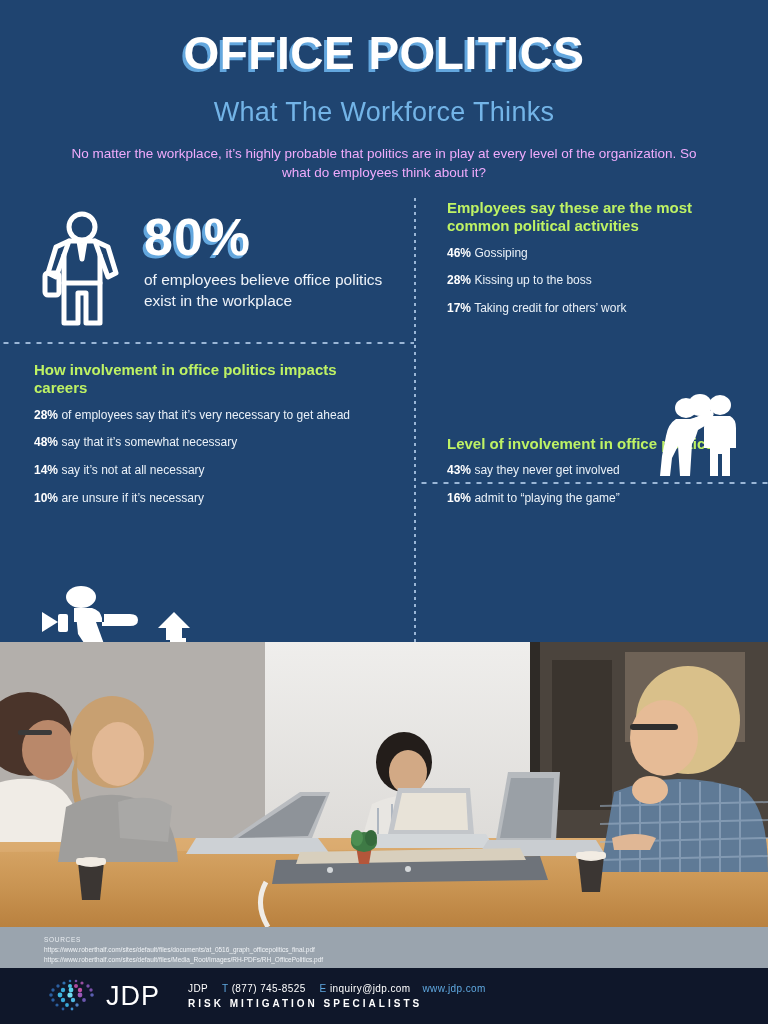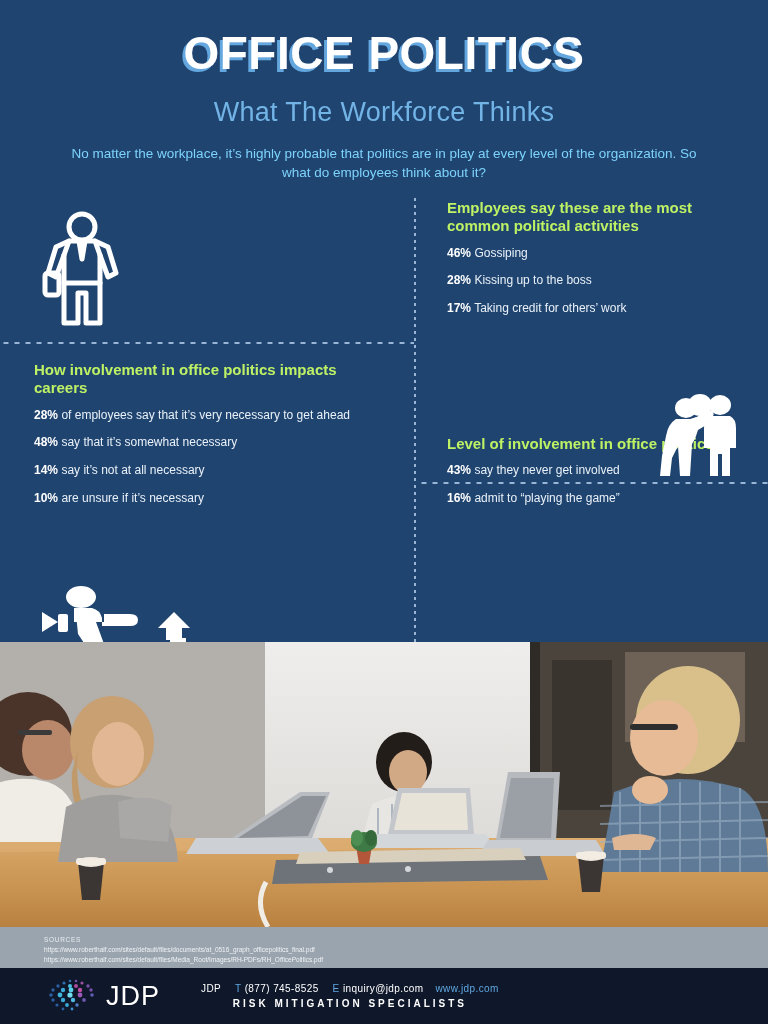--- a/index.html
+++ b/index.html
@@ -17,21 +17,21 @@
     font-size:46px; font-weight:bold; letter-spacing:0.5px;
     color:#ffffff; line-height:1.02;
     text-shadow:-3px 3px 0px #63a7de;
   }
   .subtitle {
     font-size:27px; color:#73b4e7; font-weight:normal;
     margin-top:20px; letter-spacing:0.3px;
   }
   .intro {
     margin:16px auto 0; width:640px;
-    font-size:13.5px; line-height:1.45; color:#7dd3fc; text-align:center;
+    font-size:13.5px; line-height:1.45; color:#f0abfc; text-align:center;
   }
 
   
   .body-area { position:relative; height:485px; margin-top:14px; }
   .col-left  { position:absolute; left:0;   top:0; width:415px; height:485px; }
   .col-right { position:absolute; left:415px; top:0; width:353px; height:485px; }
 
   .vdivider {
     position:absolute; left:414px; top:0; width:2px; height:485px;
     background-image:linear-gradient(to bottom,#9ab6d6 50%, rgba(0,0,0,0) 0%);
@@ -88,21 +88,21 @@
 
   
   .footer {
     position:absolute; left:0; top:968px; width:768px; height:56px;
     background:#0f172a; display:flex; align-items:center; padding-left:44px;
   }
   .logo-dots { width:56px; height:40px; flex:0 0 56px; }
   .logo-word {
     font-size:27px; color:#ffffff; letter-spacing:1px; margin-left:6px; font-weight:normal;
   }
-  .foot-info { margin-left:41px;text-align:center; }
+  .foot-info { margin-left:28px; }
   .foot-row1 { font-size:10px; color:#ffffff; letter-spacing:0.4px; white-space:nowrap; }
   .foot-row1 .lbl { color:#ffffff; }
   .foot-row1 .tag { color:#5fa8e0; }
   .foot-row1 .web { color:#5fa8e0; margin-left:12px; }
   .foot-row1 .sp { display:inline-block; width:14px; }
   .foot-row2 {
     font-size:10px; color:#ffffff; letter-spacing:3px; font-weight:bold; margin-top:4px;
   }
 </style>
 </head>
@@ -130,20 +130,24 @@
             <g fill="none" stroke="#ffffff" stroke-width="5" stroke-linejoin="round" stroke-linecap="round">
               <ellipse cx="48" cy="16" rx="13" ry="13"></ellipse>
               <path d="M35 30 L22 36 L14 62 L22 66 L30 44"></path>
               <path d="M61 30 L74 36 L82 62 L74 66 L66 44"></path>
               <path d="M35 30 L30 44 L30 72 L66 72 L66 44 L61 30 Z"></path>
               <path d="M30 72 L30 112 L44 112 L44 82 L52 82 L52 112 L66 112 L66 72"></path>
               <path d="M45 30 L48 48 L51 30"></path>
               <rect x="11" y="62" width="14" height="22" rx="3"></rect>
             </g>
           </svg>
+        </div>
+        <div class="hero-text">
+          <div class="big-stat">80%</div>
+          <div class="hero-desc">of employees believe office politics exist in the workplace</div>
         </div>
       </div>
 
       <div class="blk" style="padding-top:26px;">
         <h2 class="sec">How involvement in office politics impacts careers</h2>
         <div class="stat-line">
           <b>28%</b>
           <span>of employees say that it’s very necessary to get ahead</span>
         </div>
         <div class="stat-line">

